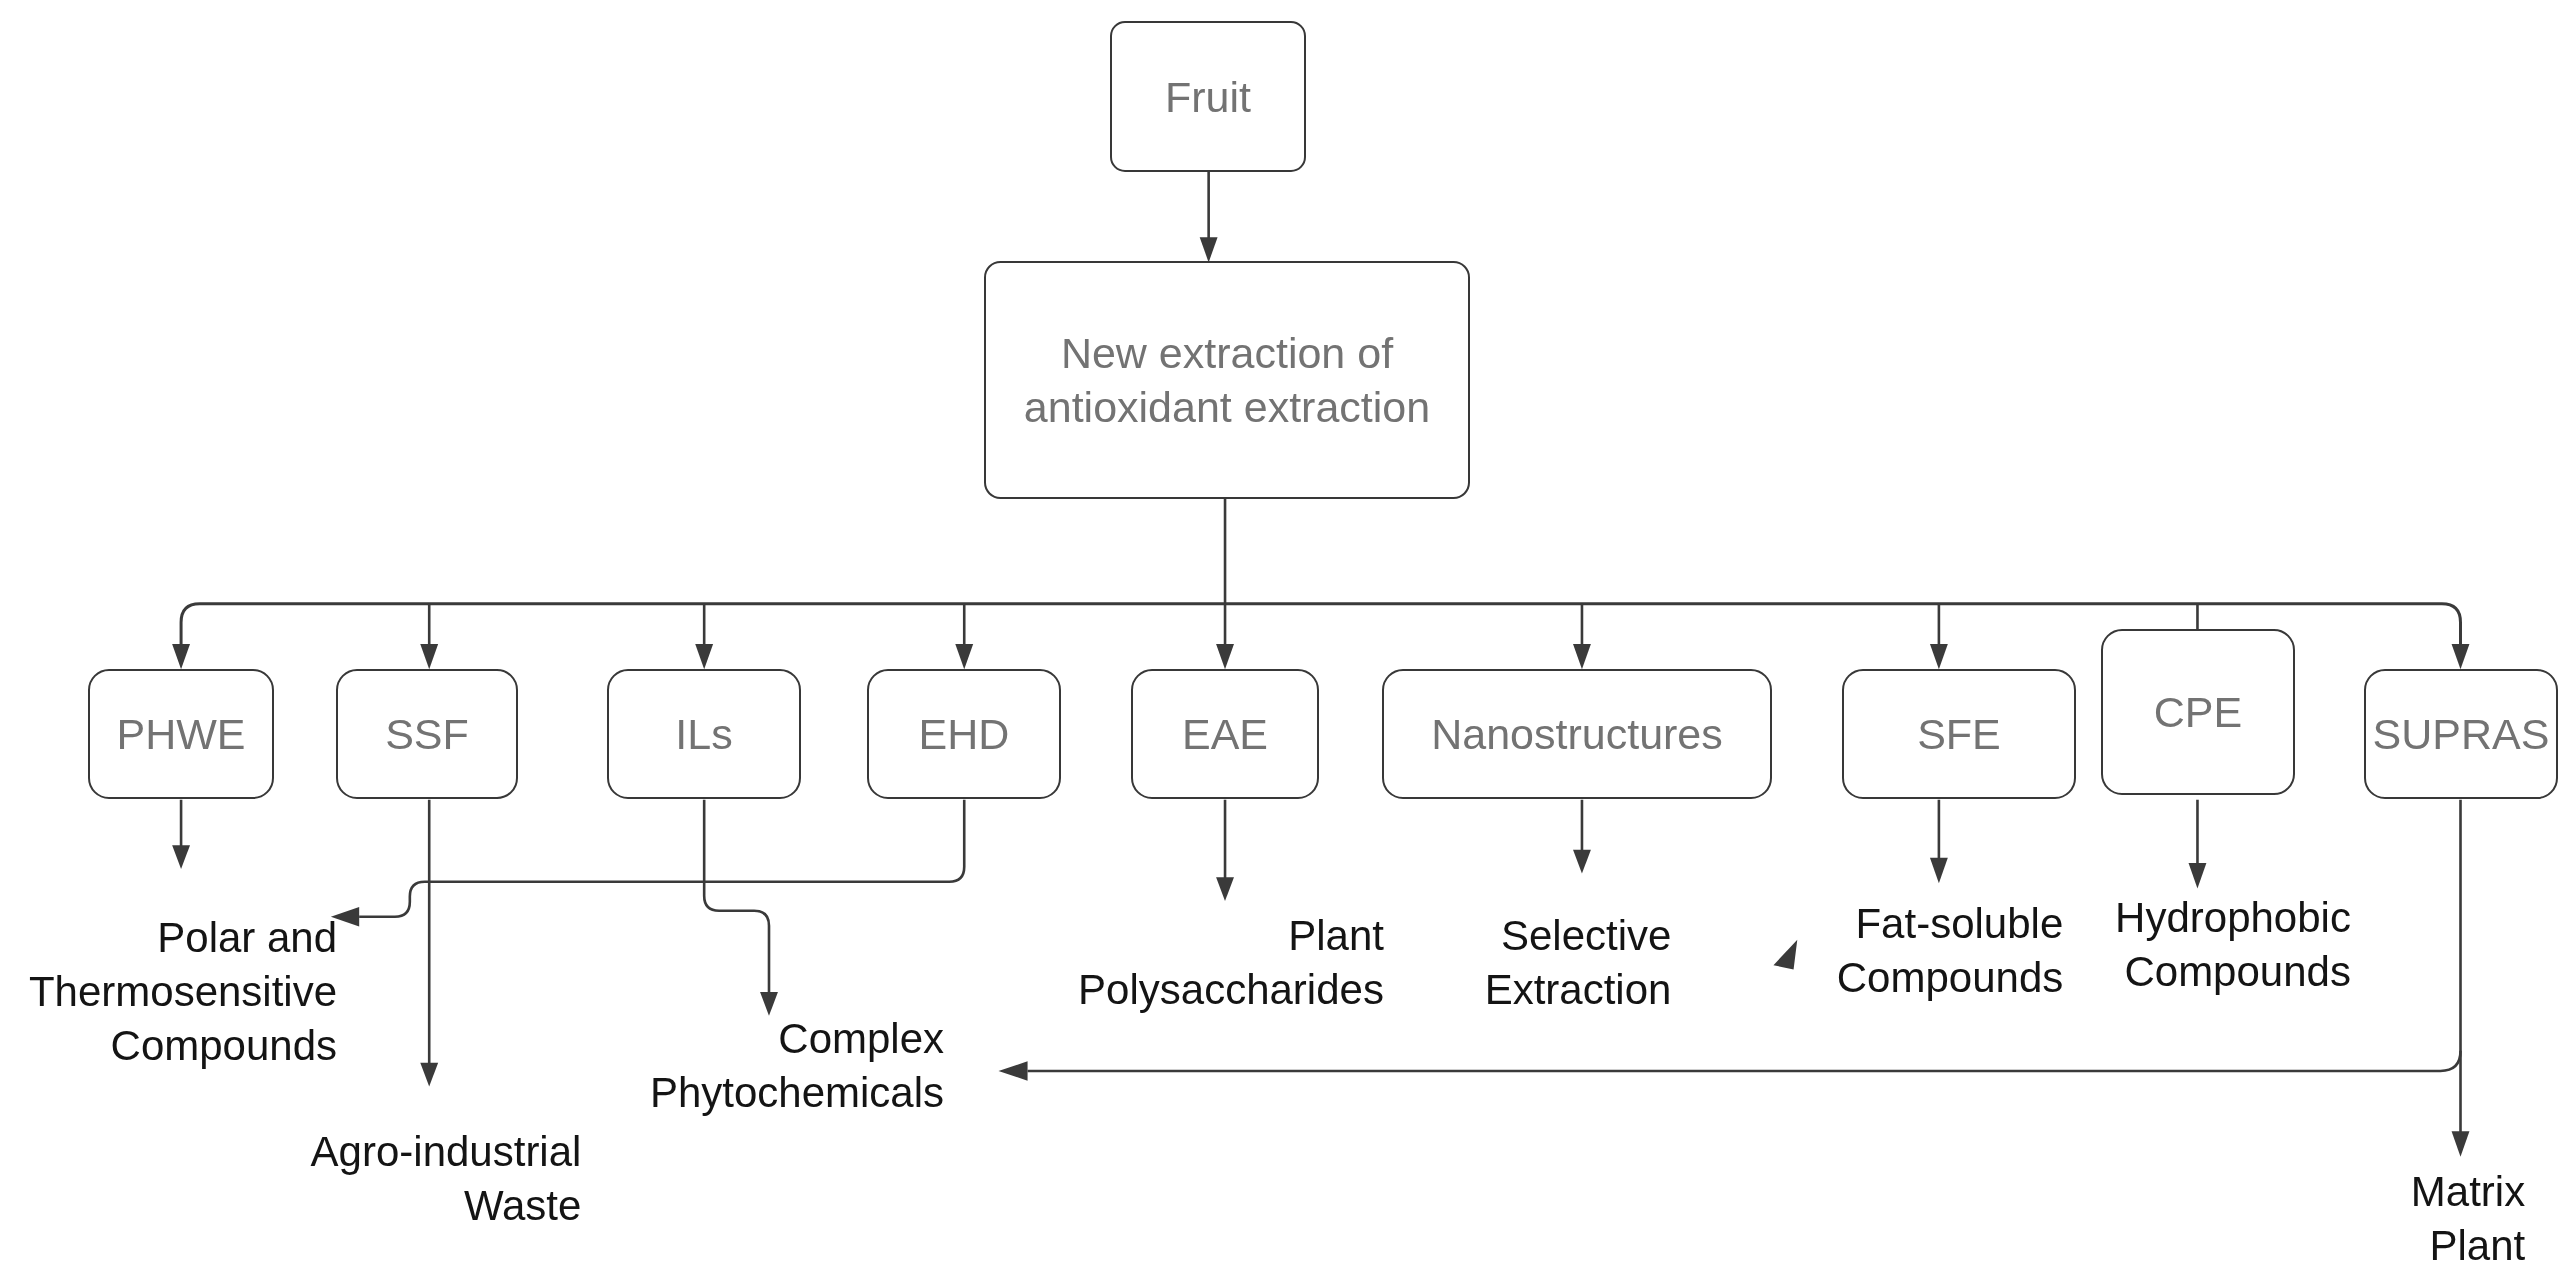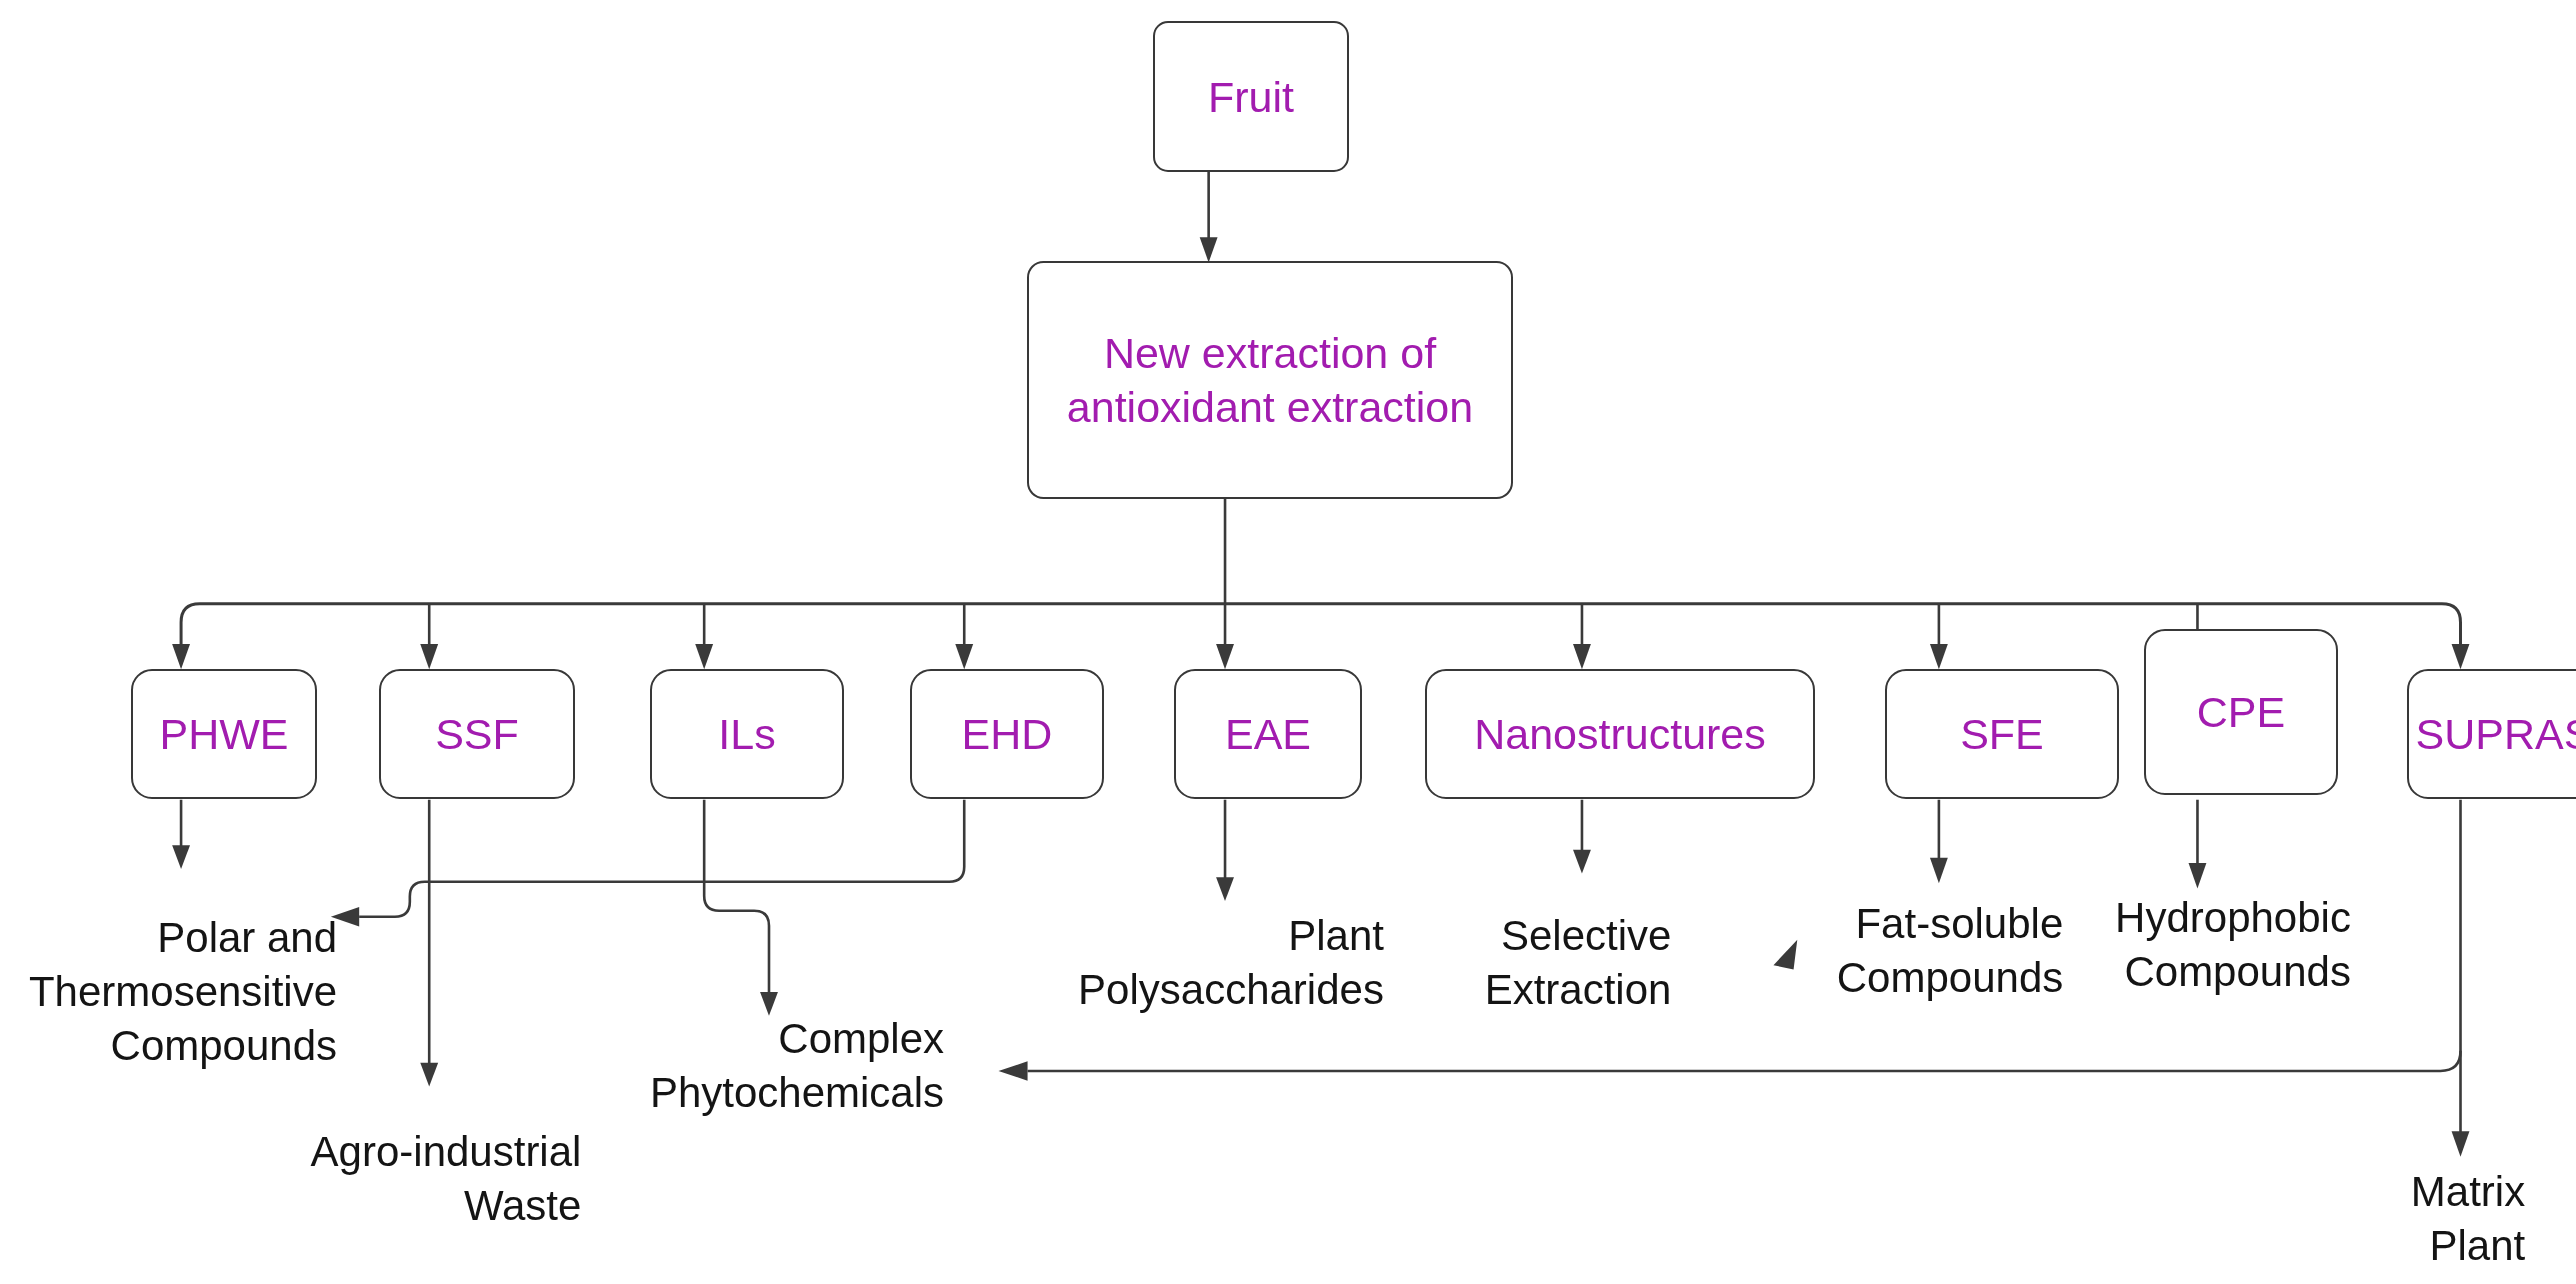--- a/index.html
+++ b/index.html
@@ -27,22 +27,21 @@
     box-sizing: border-box;
     border: 2.6px solid #383838;
     border-radius: 21px;
     background: #ffffff;
     display: flex;
     align-items: center;
     justify-content: center;
     text-align: center;
     font-size: 43px;
     line-height: 54px;
-    color: #a21caf;
-    margin-left: 43px;
+    color: #737373;
   }
   .node.big { border-radius: 16.4px; }
   .outlabel {
     position: absolute;
     transform: translateX(-50%);
     text-align: right;
     font-size: 42px;
     line-height: 54px;
     white-space: nowrap;
     color: #141414;
@@ -116,21 +115,21 @@
   <div class="node big" style="left:984px; top:261px; width:486px; height:238px;">
     <div class="nodetext">
       <span>New extraction of</span>
       <span>antioxidant extraction</span>
     </div>
   </div>
 
   <div class="node" style="left:88px; top:669px; width:186px; height:130px;">
     <span>PHWE</span>
   </div>
-  <div class="node" style="left:336px; top:669px; width:196px; height:130px;">
+  <div class="node" style="left:336px; top:669px; width:182px; height:130px;">
     <span>SSF</span>
   </div>
   <div class="node" style="left:607px; top:669px; width:194px; height:130px;justify-content:center;">
     <span>ILs</span>
   </div>
   <div class="node" style="left:867px; top:669px; width:194px; height:130px;">
     <span>EHD</span>
   </div>
   <div class="node" style="left:1131px; top:669px; width:188px; height:130px;">
     <span>EAE</span>

